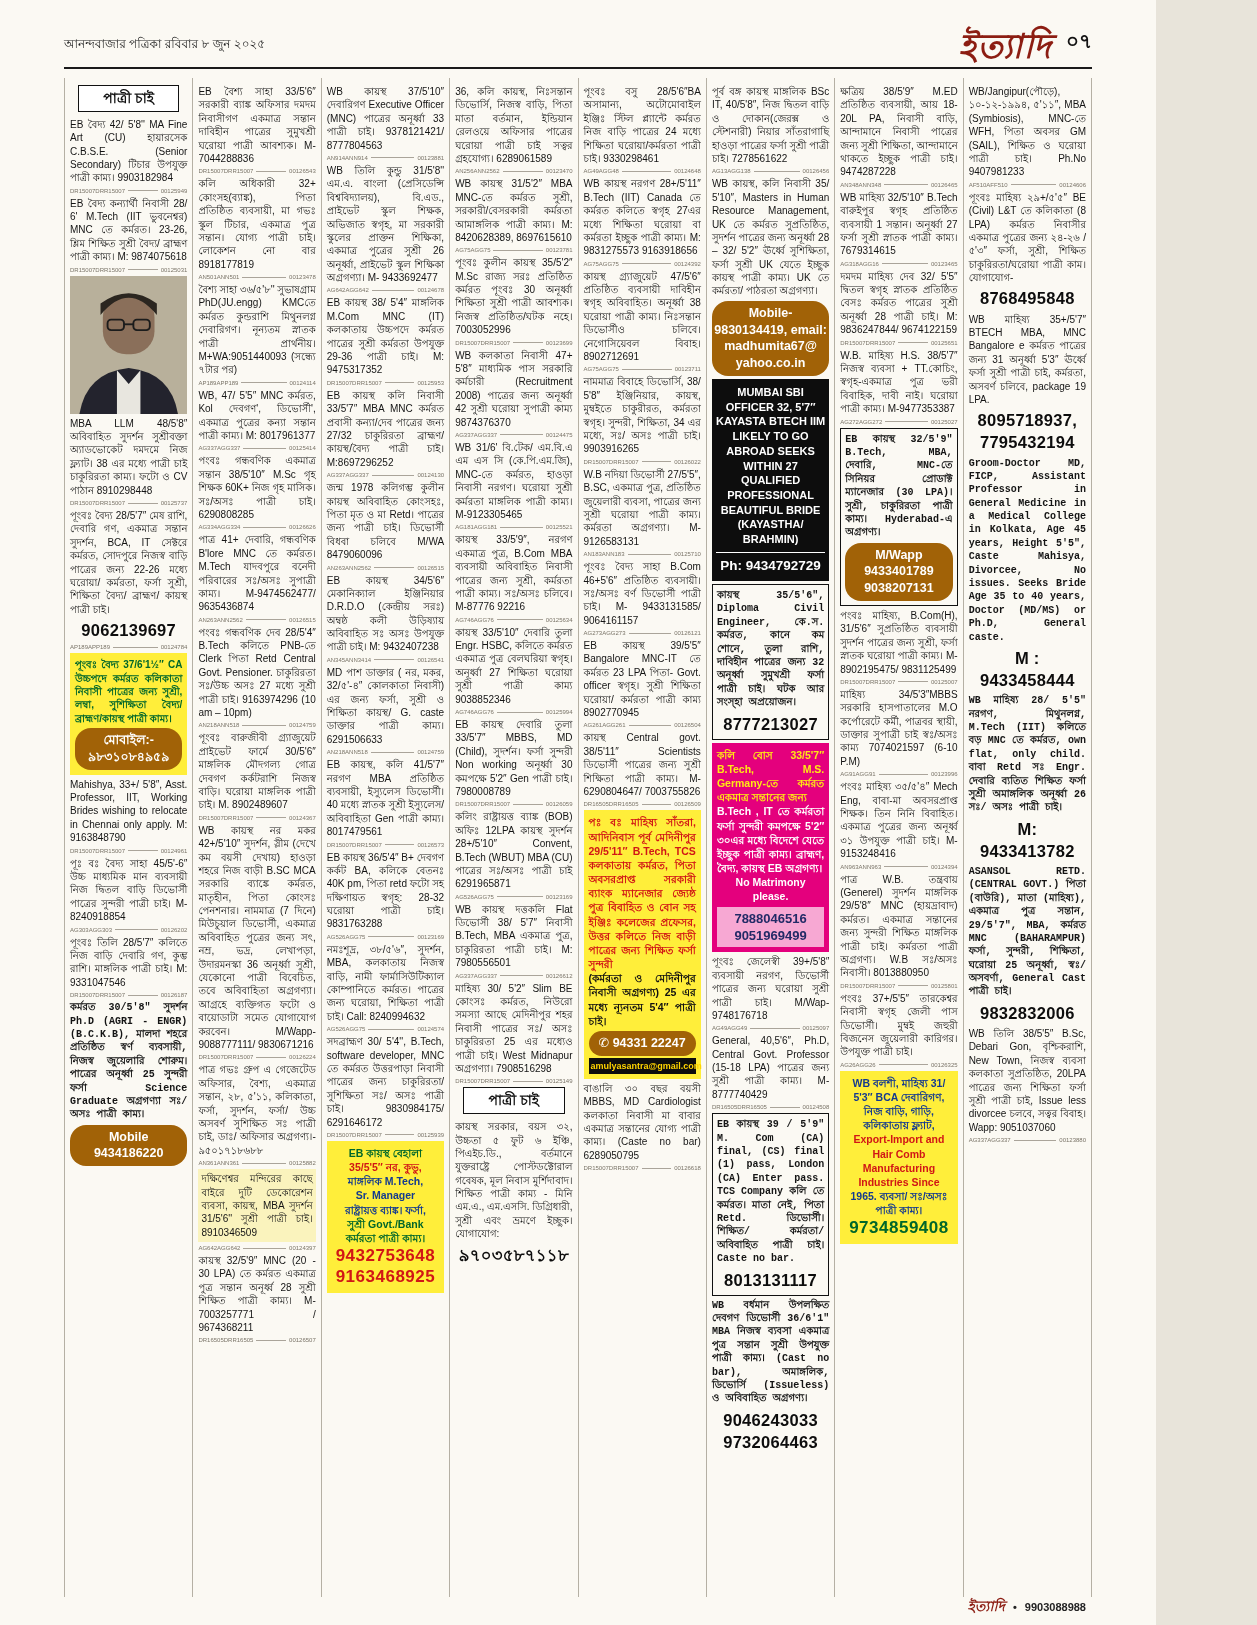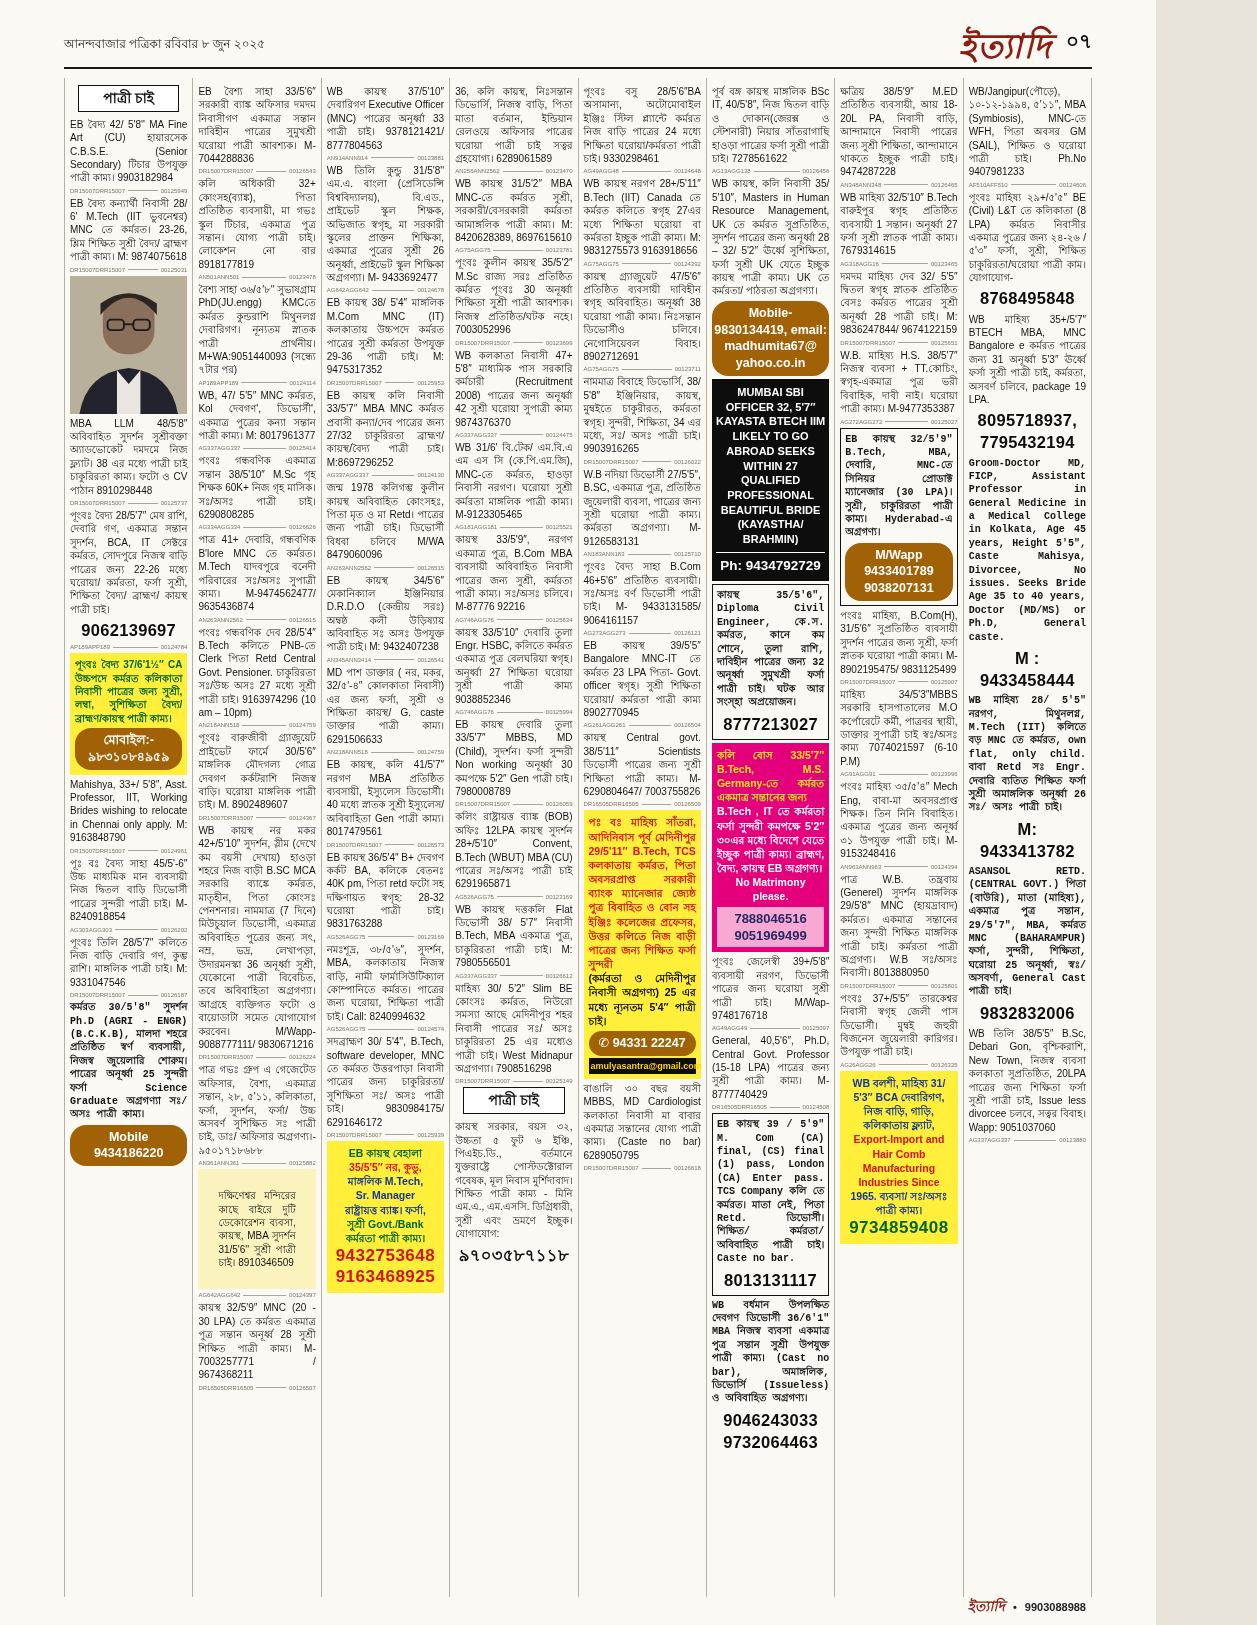--- a/index.html
+++ b/index.html
@@ -10,21 +10,21 @@
   .mh-right{display:flex;align-items:flex-end;}
   .section-logo{font-family:"DejaVu Serif","Liberation Serif",serif;font-style:italic;font-weight:bold;font-size:34px;color:#8c1d12;letter-spacing:1px;line-height:1;}
   .pageno{font-size:20px;font-weight:bold;margin-left:14px;padding-bottom:4px;}
   .columns{position:absolute;top:78px;left:64px;right:64px;bottom:28px;display:flex;border-left:1px solid #b5b0a4;border-right:1px solid #b5b0a4;}
   .col{flex:1 1 0;min-width:0;padding:4px 5px;border-right:1px solid #b5b0a4;overflow:hidden;}
   .col:last-child{border-right:none;}
   .ad{margin:3px 0;font-size:10px;line-height:1.34;text-align:justify;}
   .ad.bold .ad-tx{font-weight:bold;font-family:Liberation Mono, monospace;}
   .ad.boxed{border:1.5px solid #111;padding:4px;}
   .ad.yellow{background:#ffee3a;padding:5px;}
-  .ad.lightyellow{background:#faf3bd;padding:20px;}
+  .ad.lightyellow{background:#faf3bd;padding:3px;}
   .ad.magenta{background:#e4007d;padding:5px;}
   .ad.blackbox{background:#0d0d0d;color:#fff;padding:6px 4px;text-align:center;font-weight:bold;font-size:11px;}
   .ad-hd{border:1.5px solid #111;font-weight:bold;text-align:center;font-size:14px;padding:3px 2px;margin:2px 8px 6px;background:#fff;color:#111;}
   .ad.tc-green .ad-tx{color:#00662a;font-weight:bold;}
   .ln{text-align:center;font-size:10.5px;line-height:1.35;font-weight:bold;}
   .ln.just{text-align:justify;}
   .ln.big{font-size:17px;letter-spacing:.5px;line-height:1.25;}
   .c-green{color:#00662a;}
   .c-red{color:#d11616;}
   .c-blue{color:#143a8f;}

